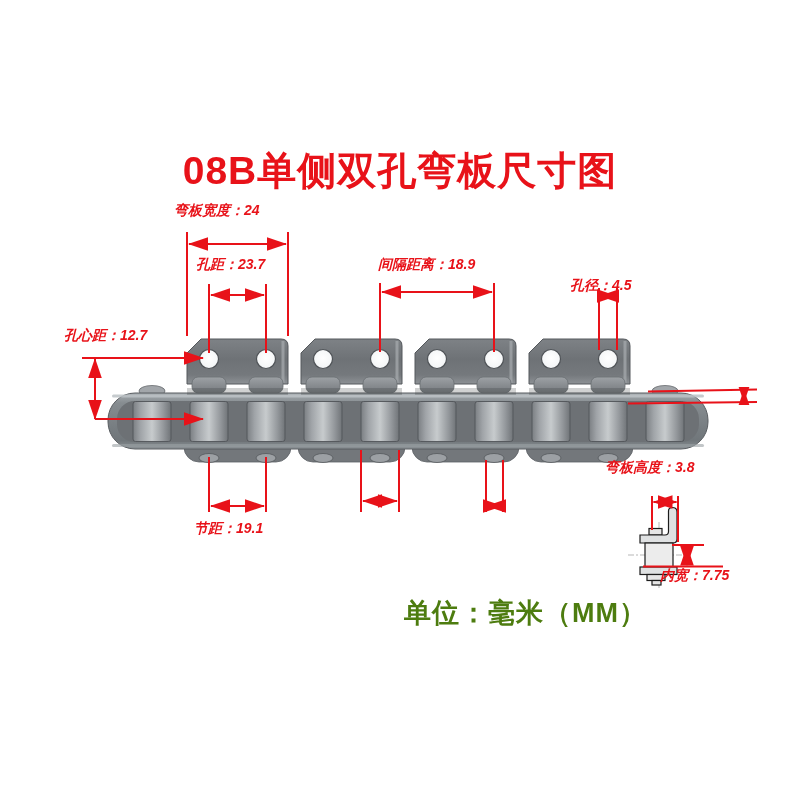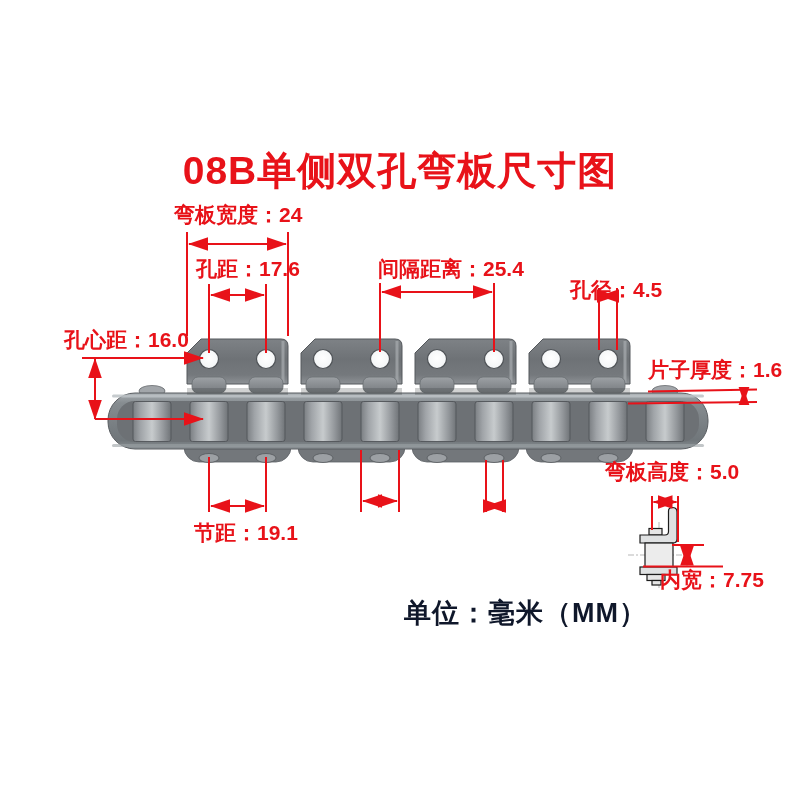--- a/index.html
+++ b/index.html
@@ -7,25 +7,25 @@
     width:800px;height:800px;position:relative;background:#ffffff;
     font-family:"Liberation Sans","DejaVu Sans",sans-serif;overflow:hidden;
   }
   .stage{position:absolute;inset:0;}
   svg{position:absolute;left:0;top:0;}
   .page-title{
     position:absolute;left:0;right:0;top:144px;text-align:center;
     color:#e81219;font-weight:800;font-size:39px;letter-spacing:1px;white-space:nowrap;
   }
   .dim-label{
-    position:absolute;color:#e81219;font-weight:700;font-size:21px;
-    white-space:nowrap;line-height:1.1;
+    position:absolute;color:#e81219;font-weight:700;font-size:14px;
+    white-space:nowrap;line-height:1.1;font-style:italic;
   }
   .unit-note{
-    position:absolute;left:404px;top:595px;color:#0f172a;font-weight:800;
+    position:absolute;left:404px;top:595px;color:#4d7c0f;font-weight:800;
     font-size:27px;white-space:nowrap;letter-spacing:1px;
   }
 </style>
 </head>
 <body>
 
 <div class="stage">
 
 <svg width="800" height="800" viewBox="0 0 800 800">
   <defs>
@@ -243,24 +243,23 @@
       <line x1="672" y1="545" x2="704" y2="545"></line>
       <line x1="643" y1="566.5" x2="723" y2="566.5"></line>
       <line x1="687" y1="546.5" x2="687" y2="565" marker-start="url(#arr)" marker-end="url(#arr)"></line>
     </g>
   </g>
 </svg>
 
 <div class="page-title">08B单侧双孔弯板尺寸图</div>
 
 <div class="dim-label" style="left:174px;top:203px">弯板宽度：24</div>
-<div class="dim-label" style="left:196px;top:257px">孔距：17.6</div>
-<div class="dim-label" style="left:378px;top:257px">间隔距离：25.4</div>
+<div class="dim-label" style="left:196px;top:257px">孔距：23.7</div>
+<div class="dim-label" style="left:378px;top:257px">间隔距离：18.9</div>
 <div class="dim-label" style="left:570px;top:278px">孔径：4.5</div>
-<div class="dim-label" style="left:64px;top:328px">孔心距：16.0</div>
-<div class="dim-label" style="left:648px;top:358px">片子厚度：1.6</div>
+<div class="dim-label" style="left:64px;top:328px">孔心距：12.7</div>
 <div class="dim-label" style="left:194px;top:521px">节距：19.1</div>
-<div class="dim-label" style="left:605px;top:460px">弯板高度：5.0</div>
+<div class="dim-label" style="left:605px;top:460px">弯板高度：3.8</div>
 <div class="dim-label" style="left:660px;top:568px">内宽：7.75</div>
 
 <div class="unit-note">单位：毫米（MM）</div>
 
 </div>
 
 </body></html>

